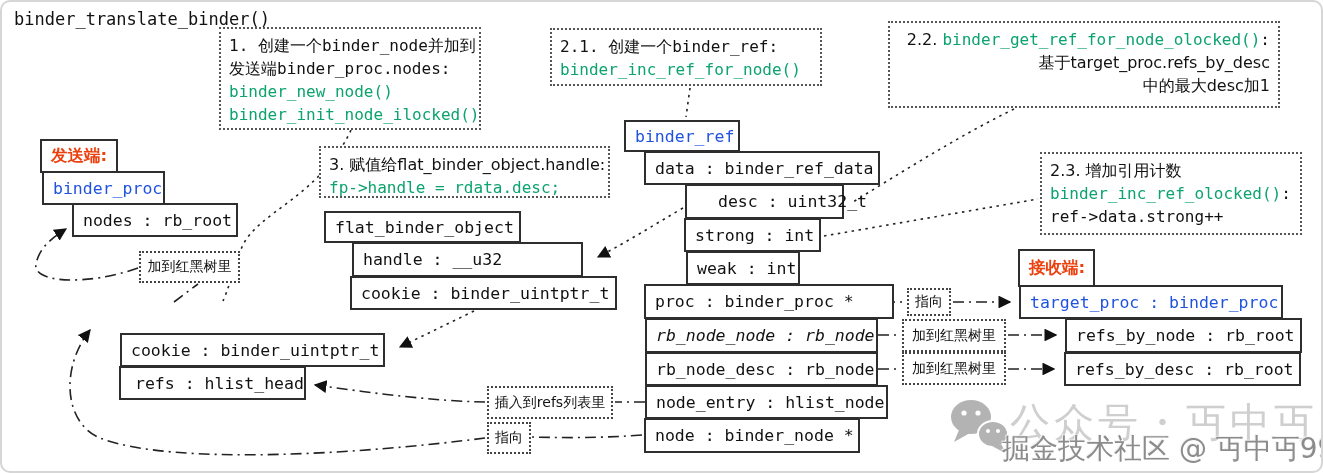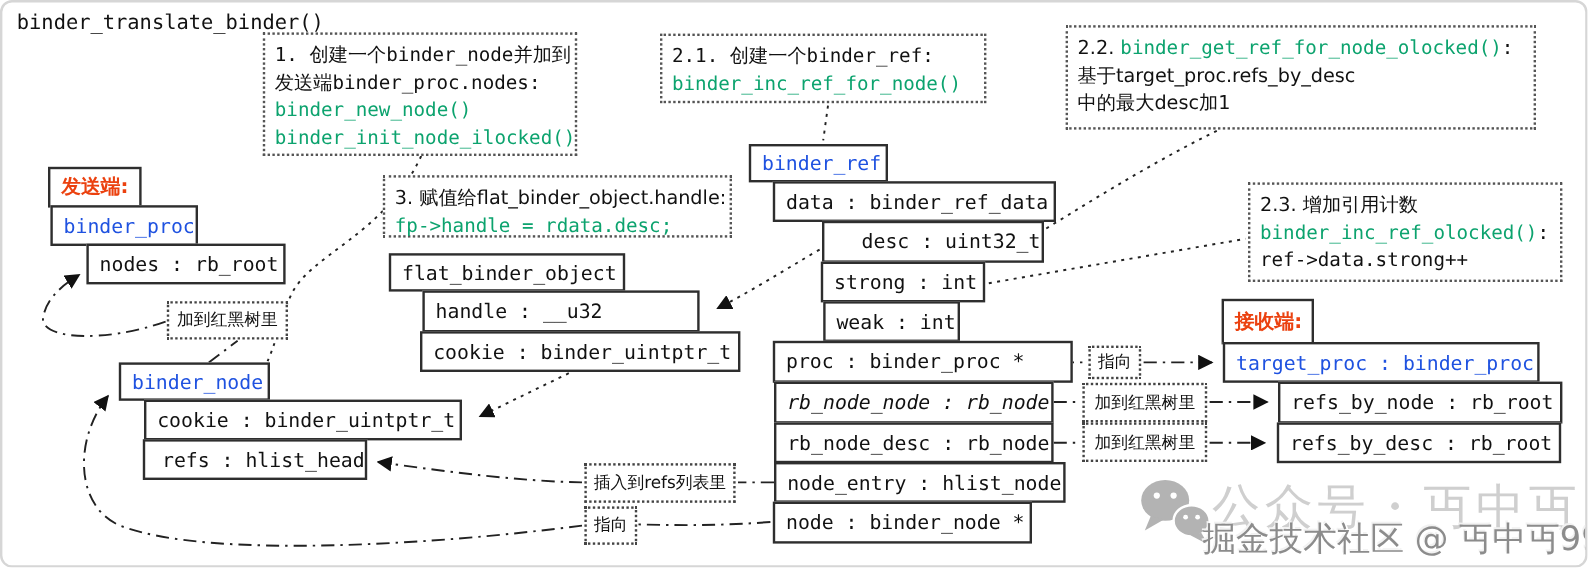--- a/index.html
+++ b/index.html
@@ -98,21 +98,21 @@
     <div>发送端binder_proc.nodes:</div>
     <div class="green">binder_new_node()</div>
     <div class="green">binder_init_node_ilocked()</div>
   </div>
 
   <div class="dotted-note" style="left:548px;top:26px;width:272px;height:58px;">
     <div>2.1. 创建一个binder_ref:</div>
     <div class="green">binder_inc_ref_for_node()</div>
   </div>
 
-  <div class="dotted-note" style="left:886px;top:19px;width:392px;height:87px;">
+  <div class="dotted-note" style="left:886px;top:19px;width:392px;height:87px;text-align:right;">
     <div><span class="sans">2.2. </span><span class="green">binder_get_ref_for_node_olocked()</span><span>:</span></div>
     <div class="sans">基于target_proc.refs_by_desc</div>
     <div class="sans">中的最大desc加1</div>
   </div>
 
   <div class="dotted-note" style="left:1038px;top:150px;width:262px;height:83px;">
     <div class="sans">2.3. 增加引用计数</div>
     <div><span class="green">binder_inc_ref_olocked()</span><span>:</span></div>
     <div>ref-&gt;data.strong++</div>
   </div>
@@ -127,31 +127,28 @@
   </div>
   <div class="solid-box" style="left:40px;top:169px;width:123px;height:34px;">
     <span class="blue">binder_proc</span>
   </div>
   <div class="solid-box" style="left:70px;top:201px;width:166px;height:34px;">nodes : rb_root</div>
 
   <div class="solid-box" style="left:322px;top:209px;width:197px;height:32px;">flat_binder_object</div>
   <div class="solid-box" style="left:350px;top:240px;width:231px;height:35px;">handle : __u32</div>
   <div class="solid-box" style="left:348px;top:274px;width:267px;height:34px;">cookie : binder_uintptr_t</div>
 
-  <div class="solid-box" style="left:97px;top:300px;width:126px;height:32px;">
-    <span class="blue">binder_node</span>
-  </div>
   <div class="solid-box" style="left:118px;top:331px;width:265px;height:34px;">cookie : binder_uintptr_t</div>
   <div class="solid-box" style="left:117px;top:364px;width:187px;height:34px;padding-left:14px;">refs : hlist_head</div>
 
   <div class="solid-box" style="left:622px;top:118px;width:116px;height:32px;">
     <span class="blue">binder_ref</span>
   </div>
   <div class="solid-box" style="left:642px;top:149px;width:236px;height:34px;">data : binder_ref_data</div>
-  <div class="solid-box" style="left:683px;top:182px;width:185px;height:35px;padding-left:31px;">desc : uint32_t</div>
+  <div class="solid-box" style="left:683px;top:182px;width:159px;height:35px;padding-left:31px;">desc : uint32_t</div>
   <div class="solid-box" style="left:682px;top:216px;width:137px;height:34px;">strong : int</div>
   <div class="solid-box" style="left:684px;top:249px;width:114px;height:34px;">weak : int</div>
   <div class="solid-box" style="left:642px;top:282px;width:250px;height:35px;">proc : binder_proc *</div>
   <div class="solid-box" style="left:643px;top:316px;width:233px;height:35px;font-style:italic;">rb_node_node : rb_node</div>
   <div class="solid-box" style="left:643px;top:350px;width:233px;height:34px;">rb_node_desc : rb_node</div>
   <div class="solid-box" style="left:643px;top:383px;width:243px;height:34px;">node_entry : hlist_node</div>
   <div class="solid-box" style="left:642px;top:416px;width:216px;height:35px;">node : binder_node *</div>
 
   <div class="solid-box" style="left:1016px;top:247px;width:77px;height:38px;text-align:right;">
     <span class="red">接收端:</span>

